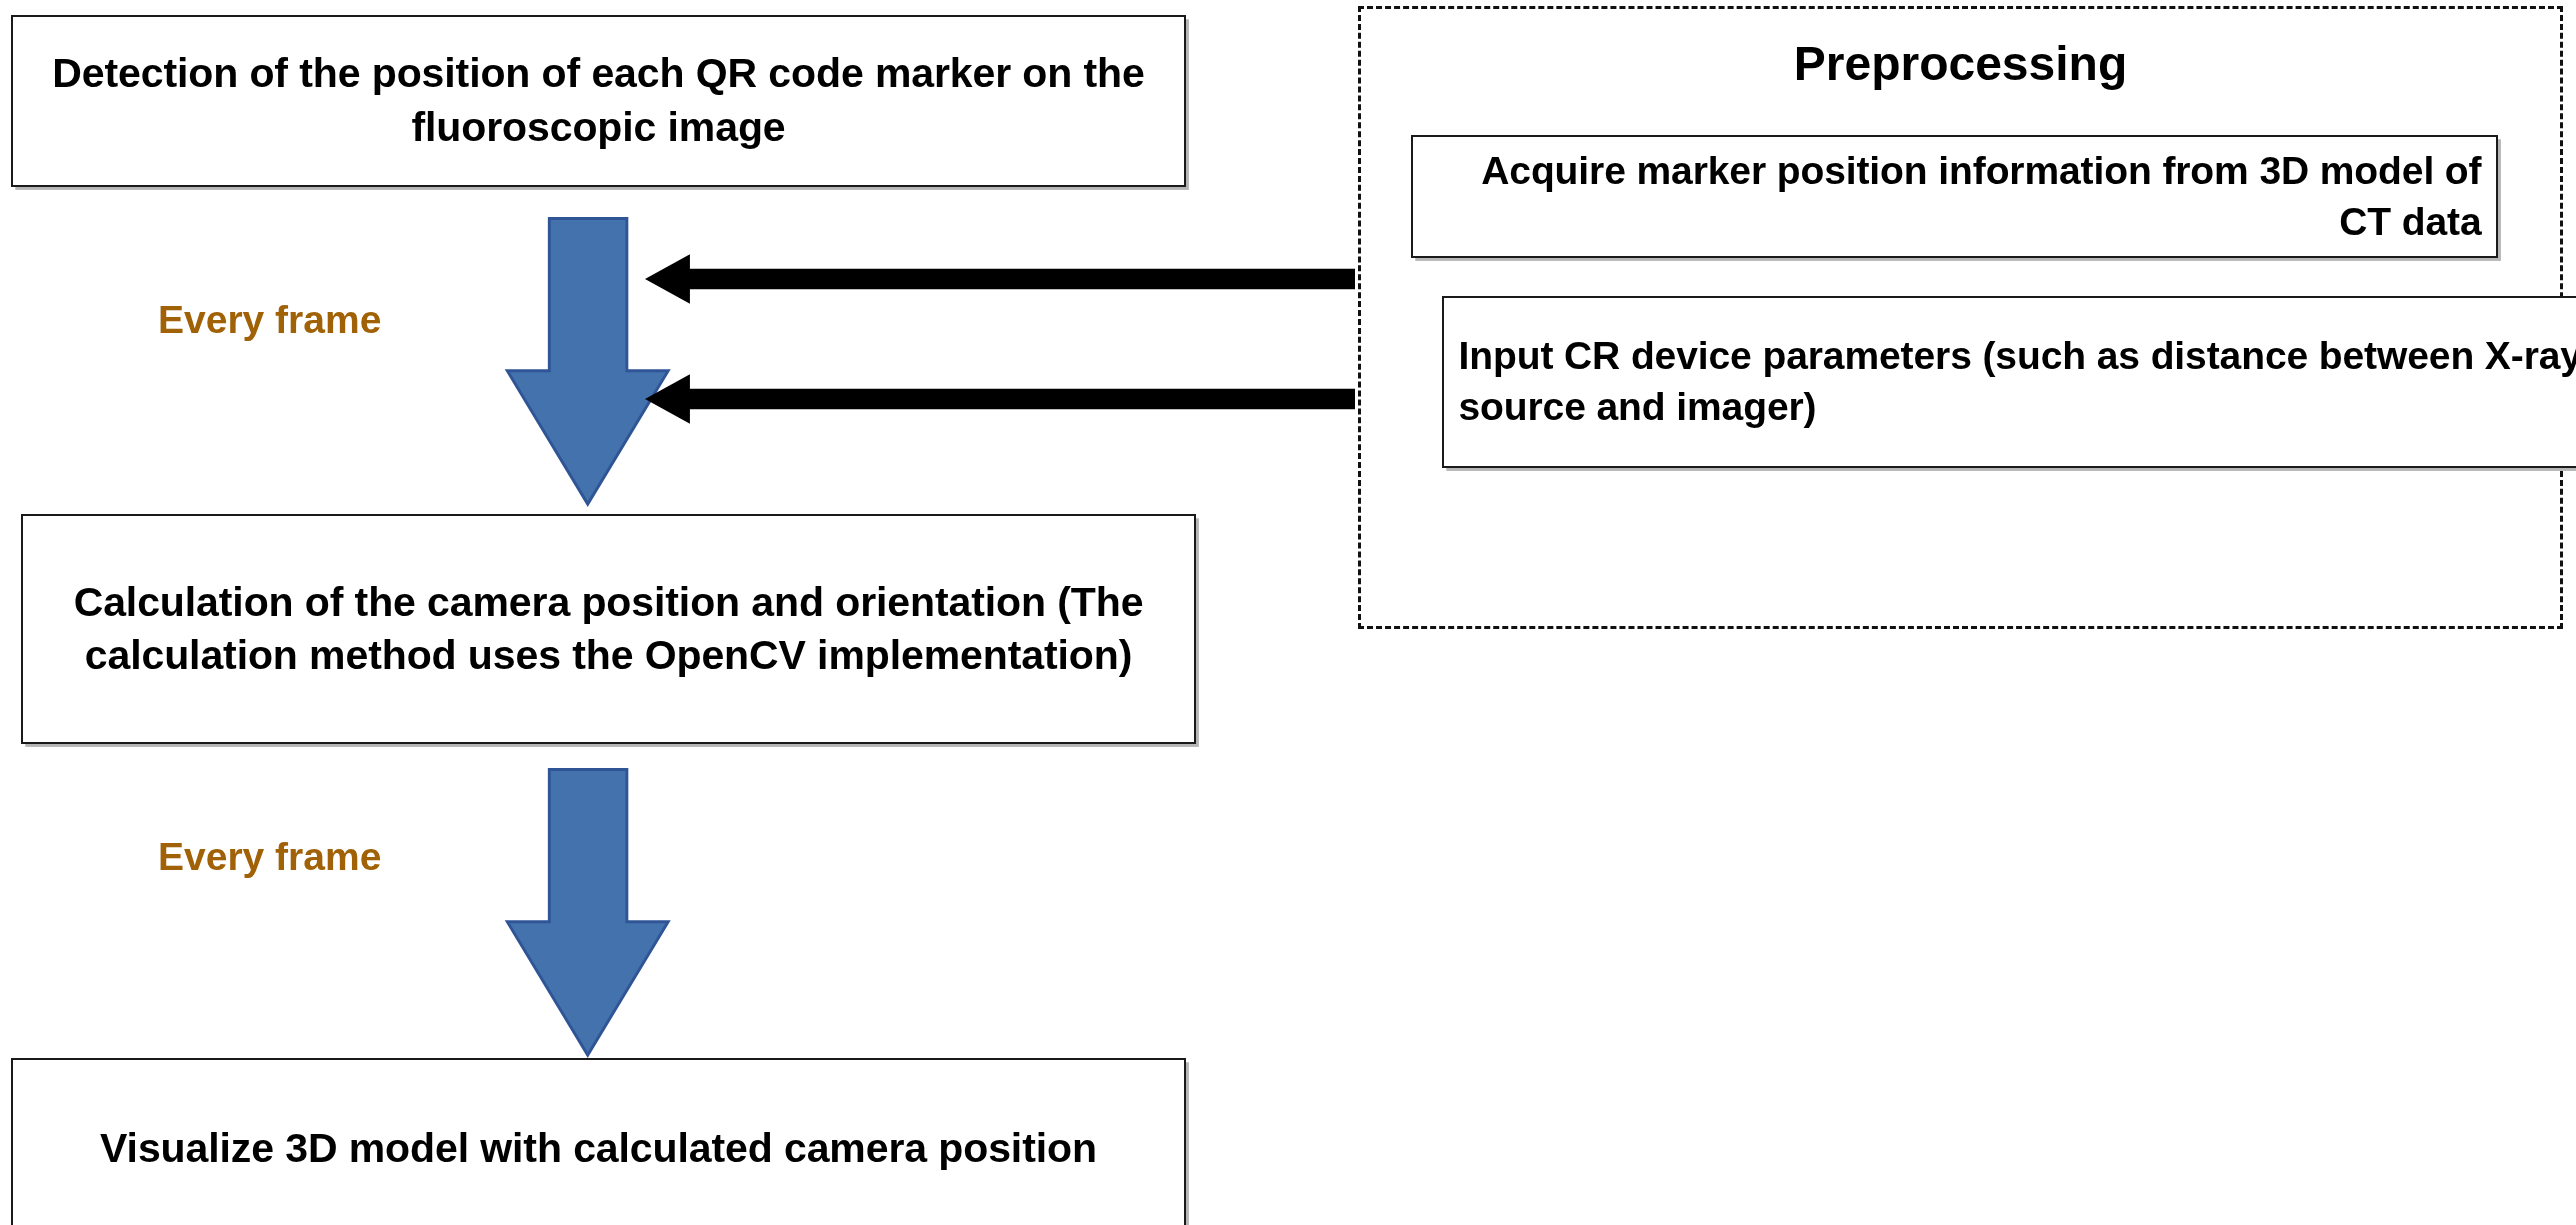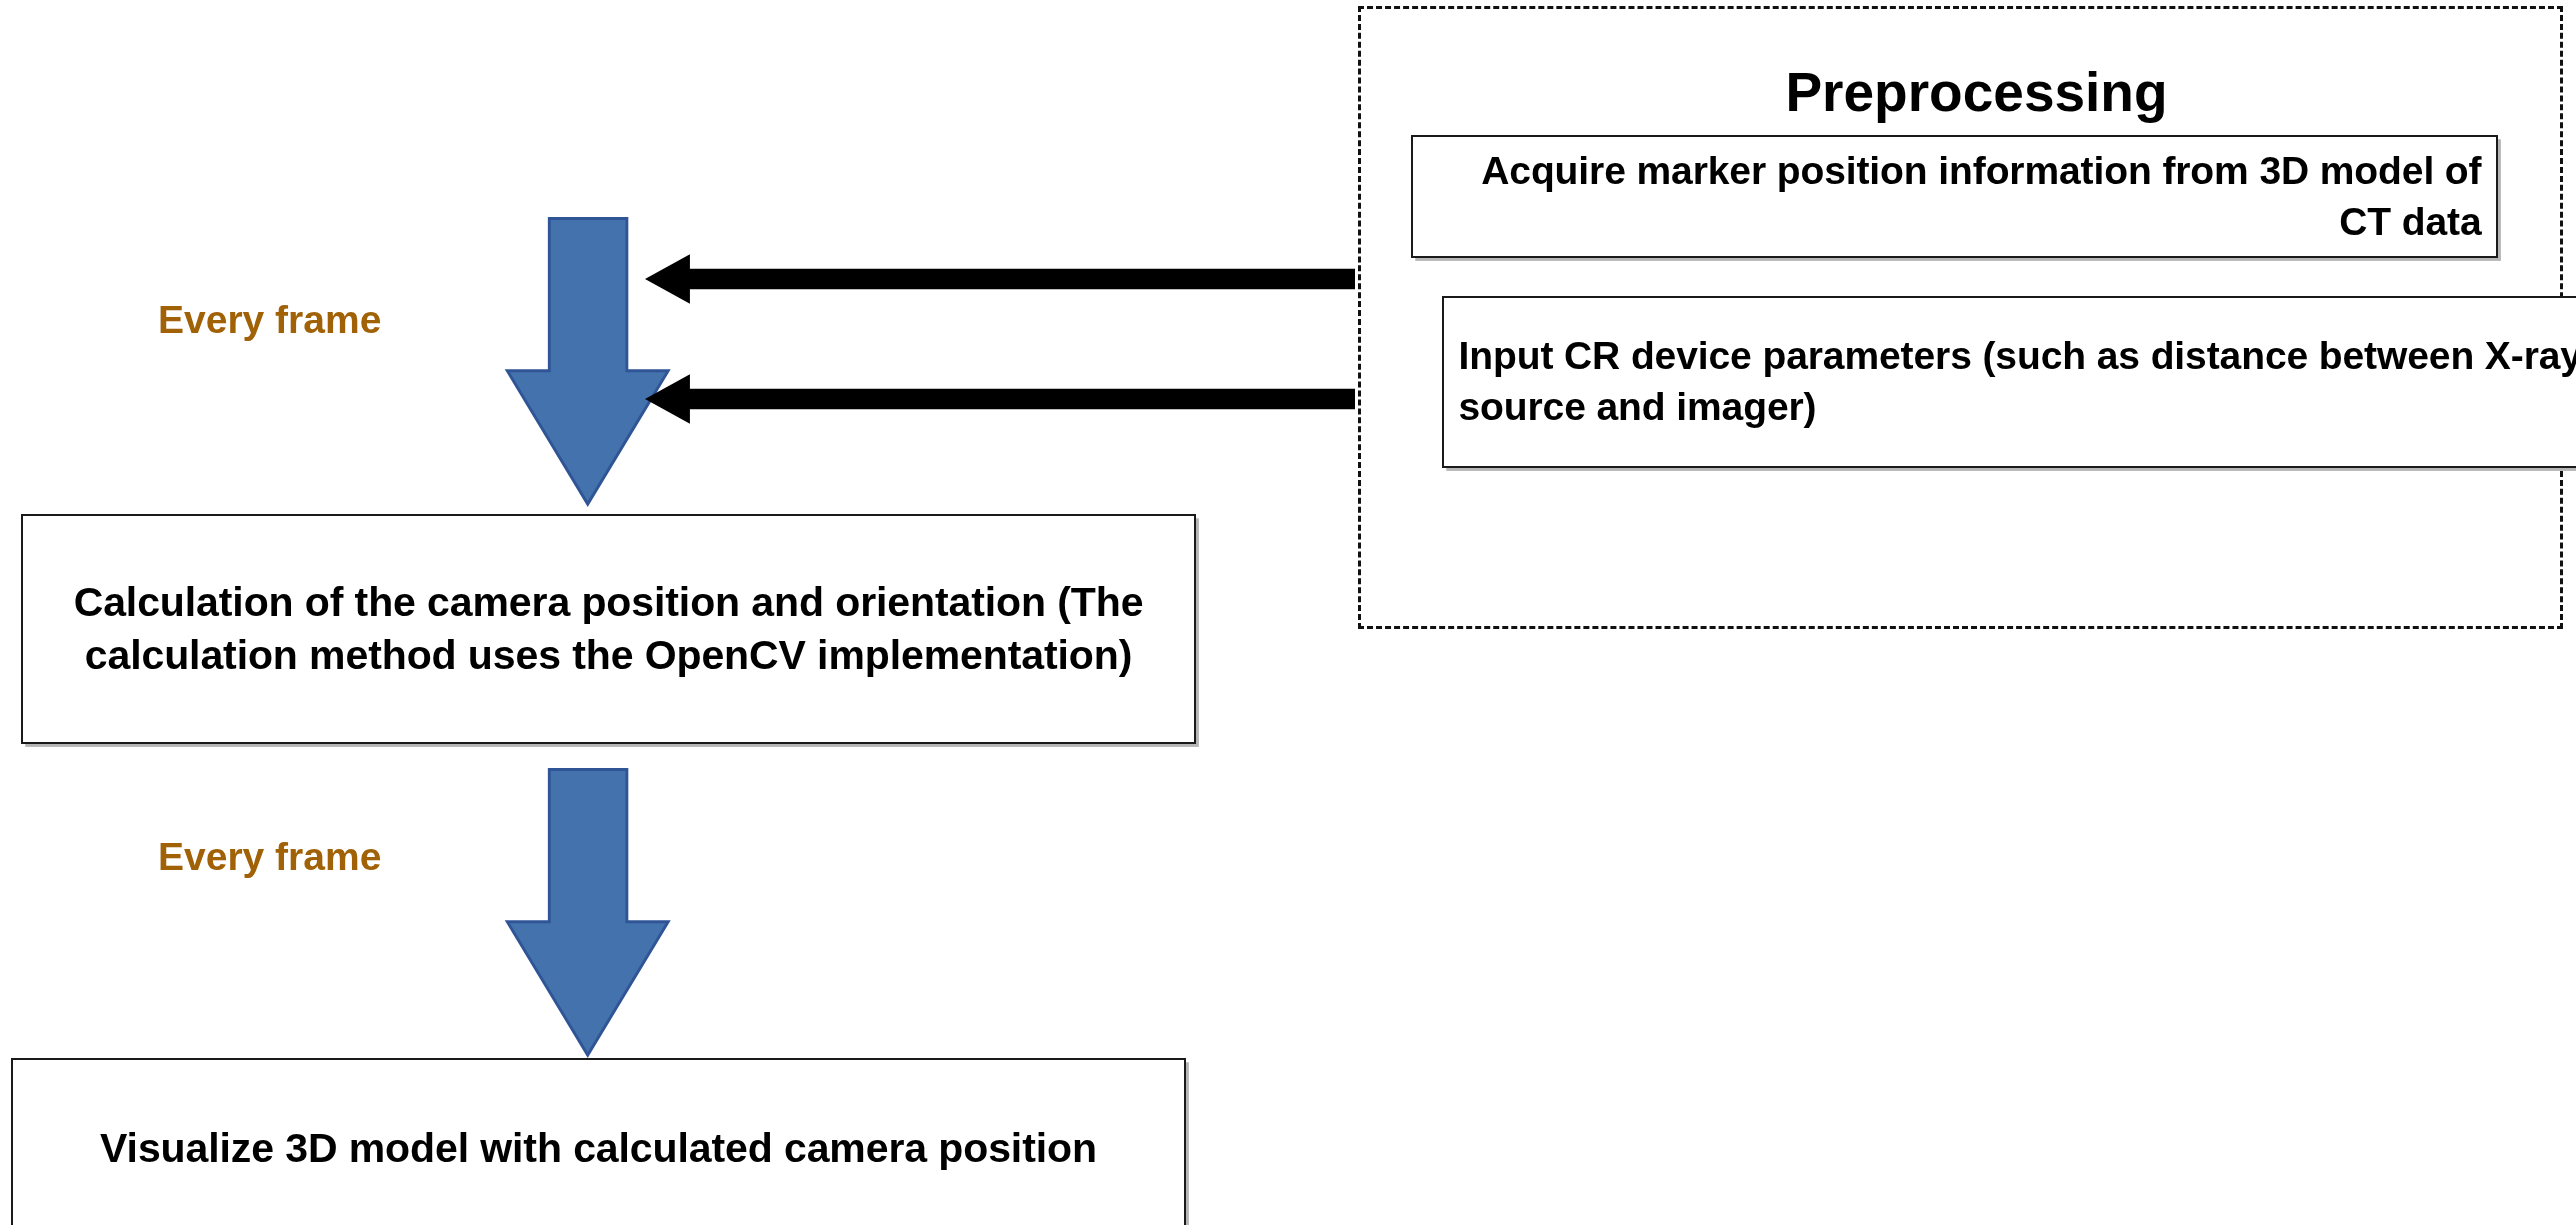--- a/index.html
+++ b/index.html
@@ -53,28 +53,27 @@
     left: 1358px;
     top: 5.8px;
     width: 1205px;
     height: 623px;
     box-sizing: border-box;
     border: 3.6px dashed #111111;
     background: #ffffff;
   }
   #preproc-title {
     position: absolute;
-    left: 16px;
+    left: 0;
     top: 27.5px;
     width: 100%;
     text-align: center;
-    font-size: 55px;
+    font-size: 48px;
     font-weight: bold;
     color: #000000;
-    margin-top: 24px;
   }
 
   #box-marker {
     left: 1411px; top: 135px; width: 1087px; height: 123px;
     justify-content: flex-start;
   }
   #box-marker .txt { font-size: 39px; text-align: right; padding: 0 14.5px; }
 
   #box-crparams {
     left: 1442px; top: 296px; width: 1225px; height: 172px;
@@ -101,20 +100,23 @@
   #blue-arrow-1 { left: 500px; top: 217px; }
   #blue-arrow-2 { left: 500px; top: 768px; }
   #black-arrow-1 { left: 645px; top: 250px; }
   #black-arrow-2 { left: 645px; top: 370px; }
 </style>
 </head>
 <body>
 
 <div id="canvas">
 
+  <div class="pbox" id="box-detection">
+    <span class="txt">Detection of the position of each QR code marker on the fluoroscopic image</span>
+  </div>
 
   <div class="frame-label" id="frame-label-1">Every frame</div>
 
   <svg class="arrow-svg" id="blue-arrow-1" width="174" height="290" viewBox="0 0 240 400">
     <polygon points="68,2 175,2 175,212 232,212 121,396 10,212 68,212" fill="#4472ac" stroke="#2f5597" stroke-width="4" stroke-linejoin="miter"></polygon>
   </svg>
 
   <svg class="arrow-svg" id="black-arrow-1" width="710" height="58" viewBox="0 0 980 80">
     <polygon points="0,40 62,6 62,26 980,26 980,54 62,54 62,74" fill="#000000"></polygon>
   </svg>

